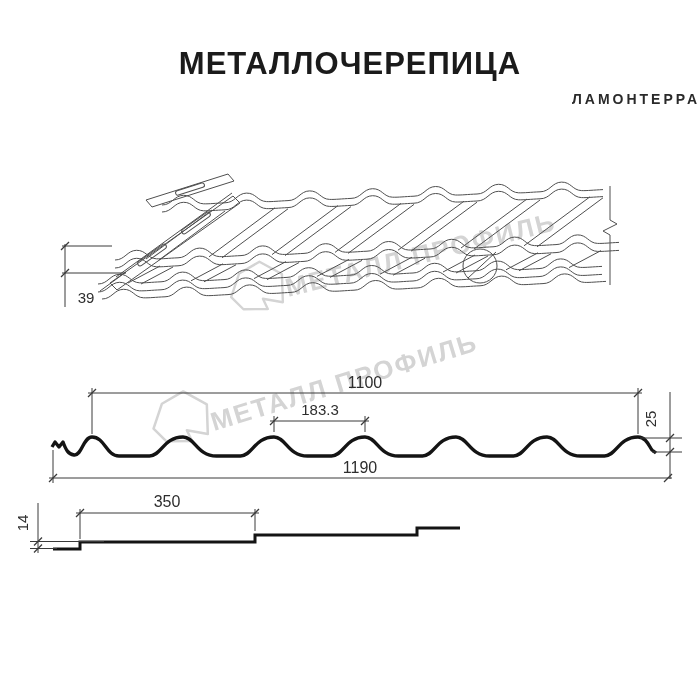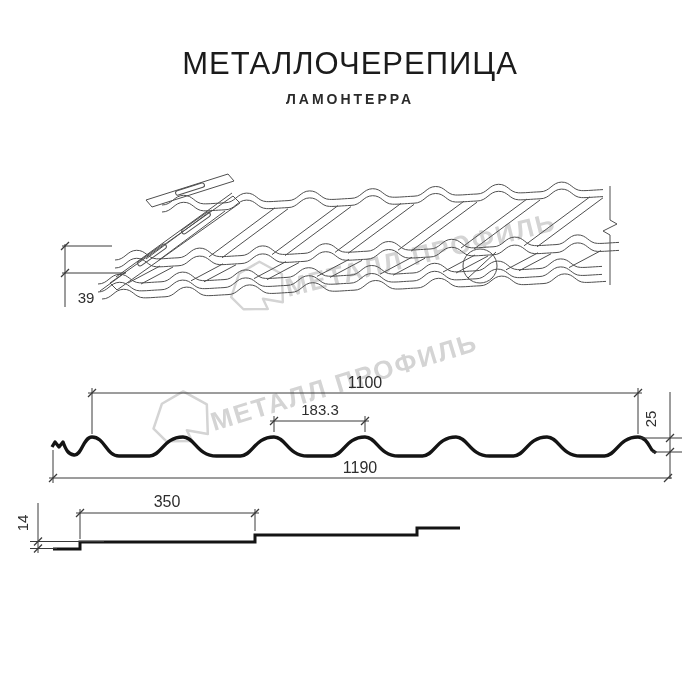--- a/index.html
+++ b/index.html
@@ -1,20 +1,20 @@
 <!DOCTYPE html>
 <html><head>
 <meta charset="utf-8">
 <style>
   html,body{margin:0;padding:0;background:#ffffff;}
   .page{position:relative;width:700px;height:700px;background:#ffffff;overflow:hidden;
         font-family:"Liberation Sans",sans-serif;}
   header{position:absolute;top:46px;left:0;width:700px;text-align:center;}
-  h1{margin:0;font-size:31px;font-weight:normal;letter-spacing:1px;color:#1b1b1b;}
-  .subtitle{margin-top:9px;font-size:14px;letter-spacing:3px;color:#2a2a2a;font-weight:bold;}
+  h1{margin:0;font-size:31px;font-weight:bold;letter-spacing:1px;color:#1b1b1b;}
+  .subtitle{margin-top:9px;font-size:14px;letter-spacing:3px;color:#2a2a2a;font-weight:bold;text-align:right;}
   svg{position:absolute;top:0;left:0;}
   .thin{stroke:#4f4f4f;stroke-width:1;fill:none;}
   .thick{stroke:#141414;stroke-width:3.4;fill:none;stroke-linejoin:round;}
   .mthick{stroke:#141414;stroke-width:3;fill:none;}
   .dim{stroke:#3a3a3a;stroke-width:1;fill:none;}
   .tick{stroke:#3a3a3a;stroke-width:1.3;}
   .dimtxt{font-family:"Liberation Sans",sans-serif;font-size:16px;fill:#2e2e2e;}
   .dimtxt2{font-family:"Liberation Sans",sans-serif;font-size:15px;fill:#2e2e2e;}
   .wm{font-family:"Liberation Sans",sans-serif;font-size:26px;font-weight:bold;
       letter-spacing:2px;fill:#d4d4d4;}

